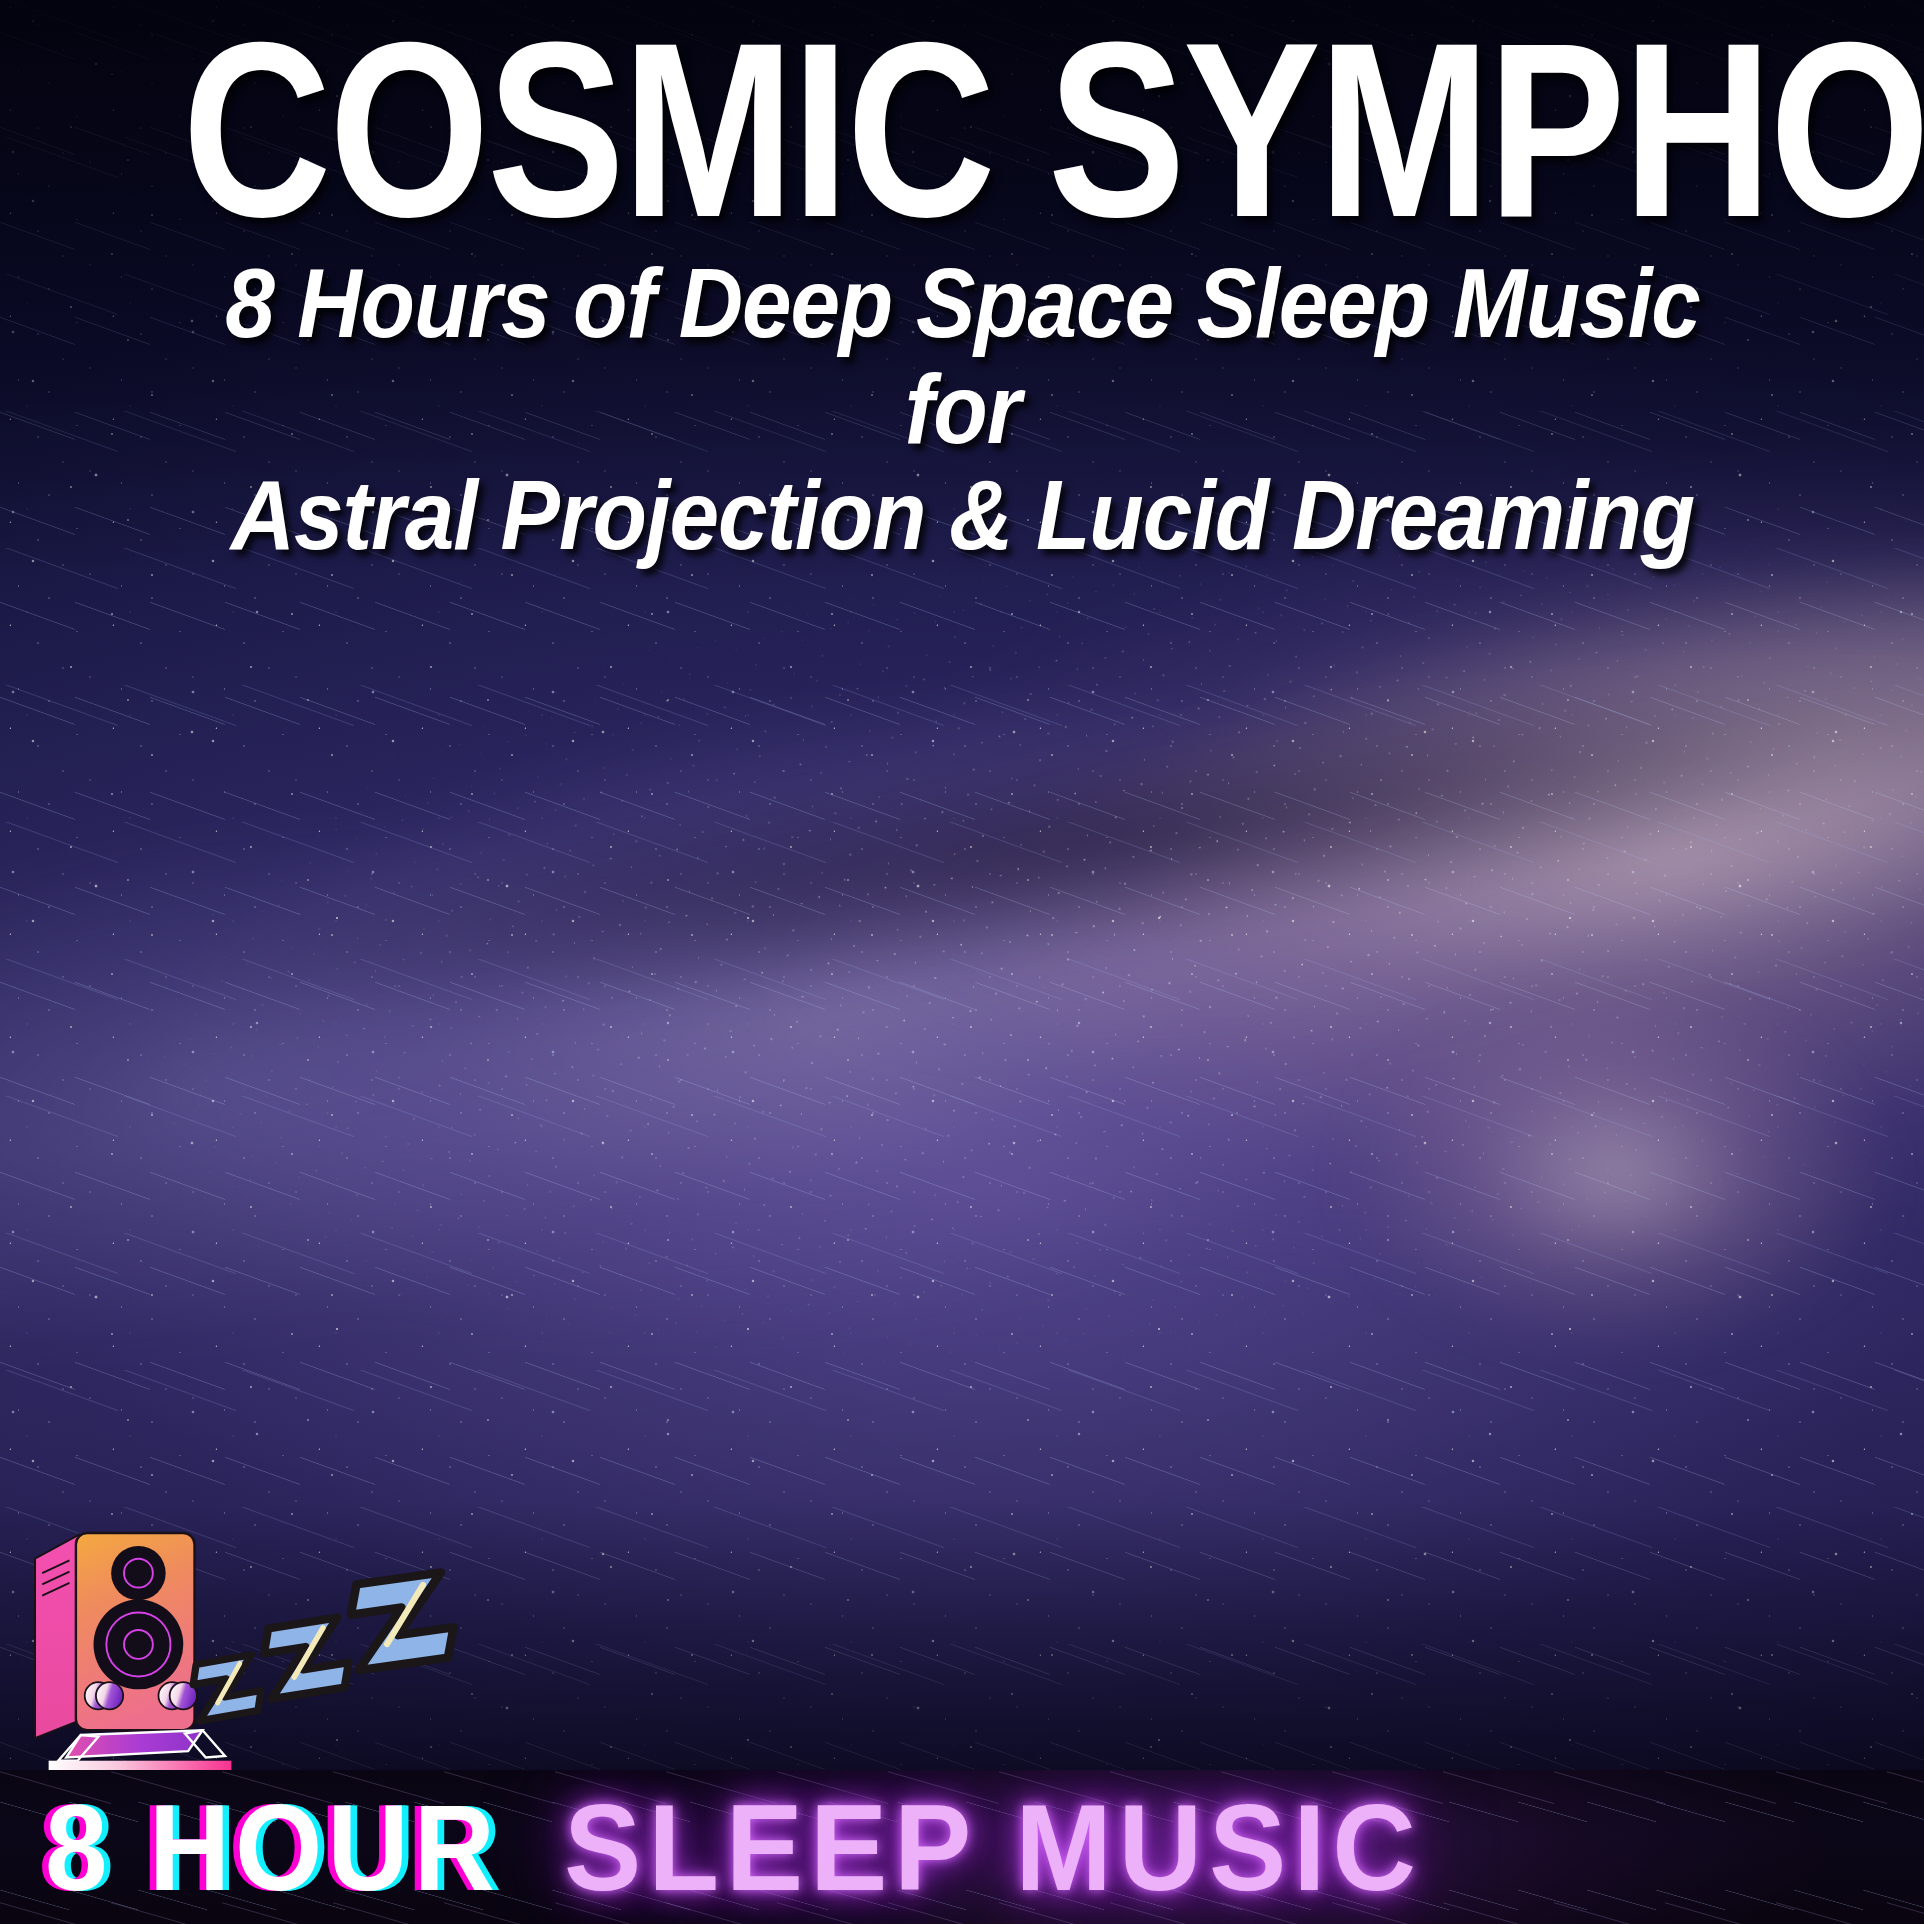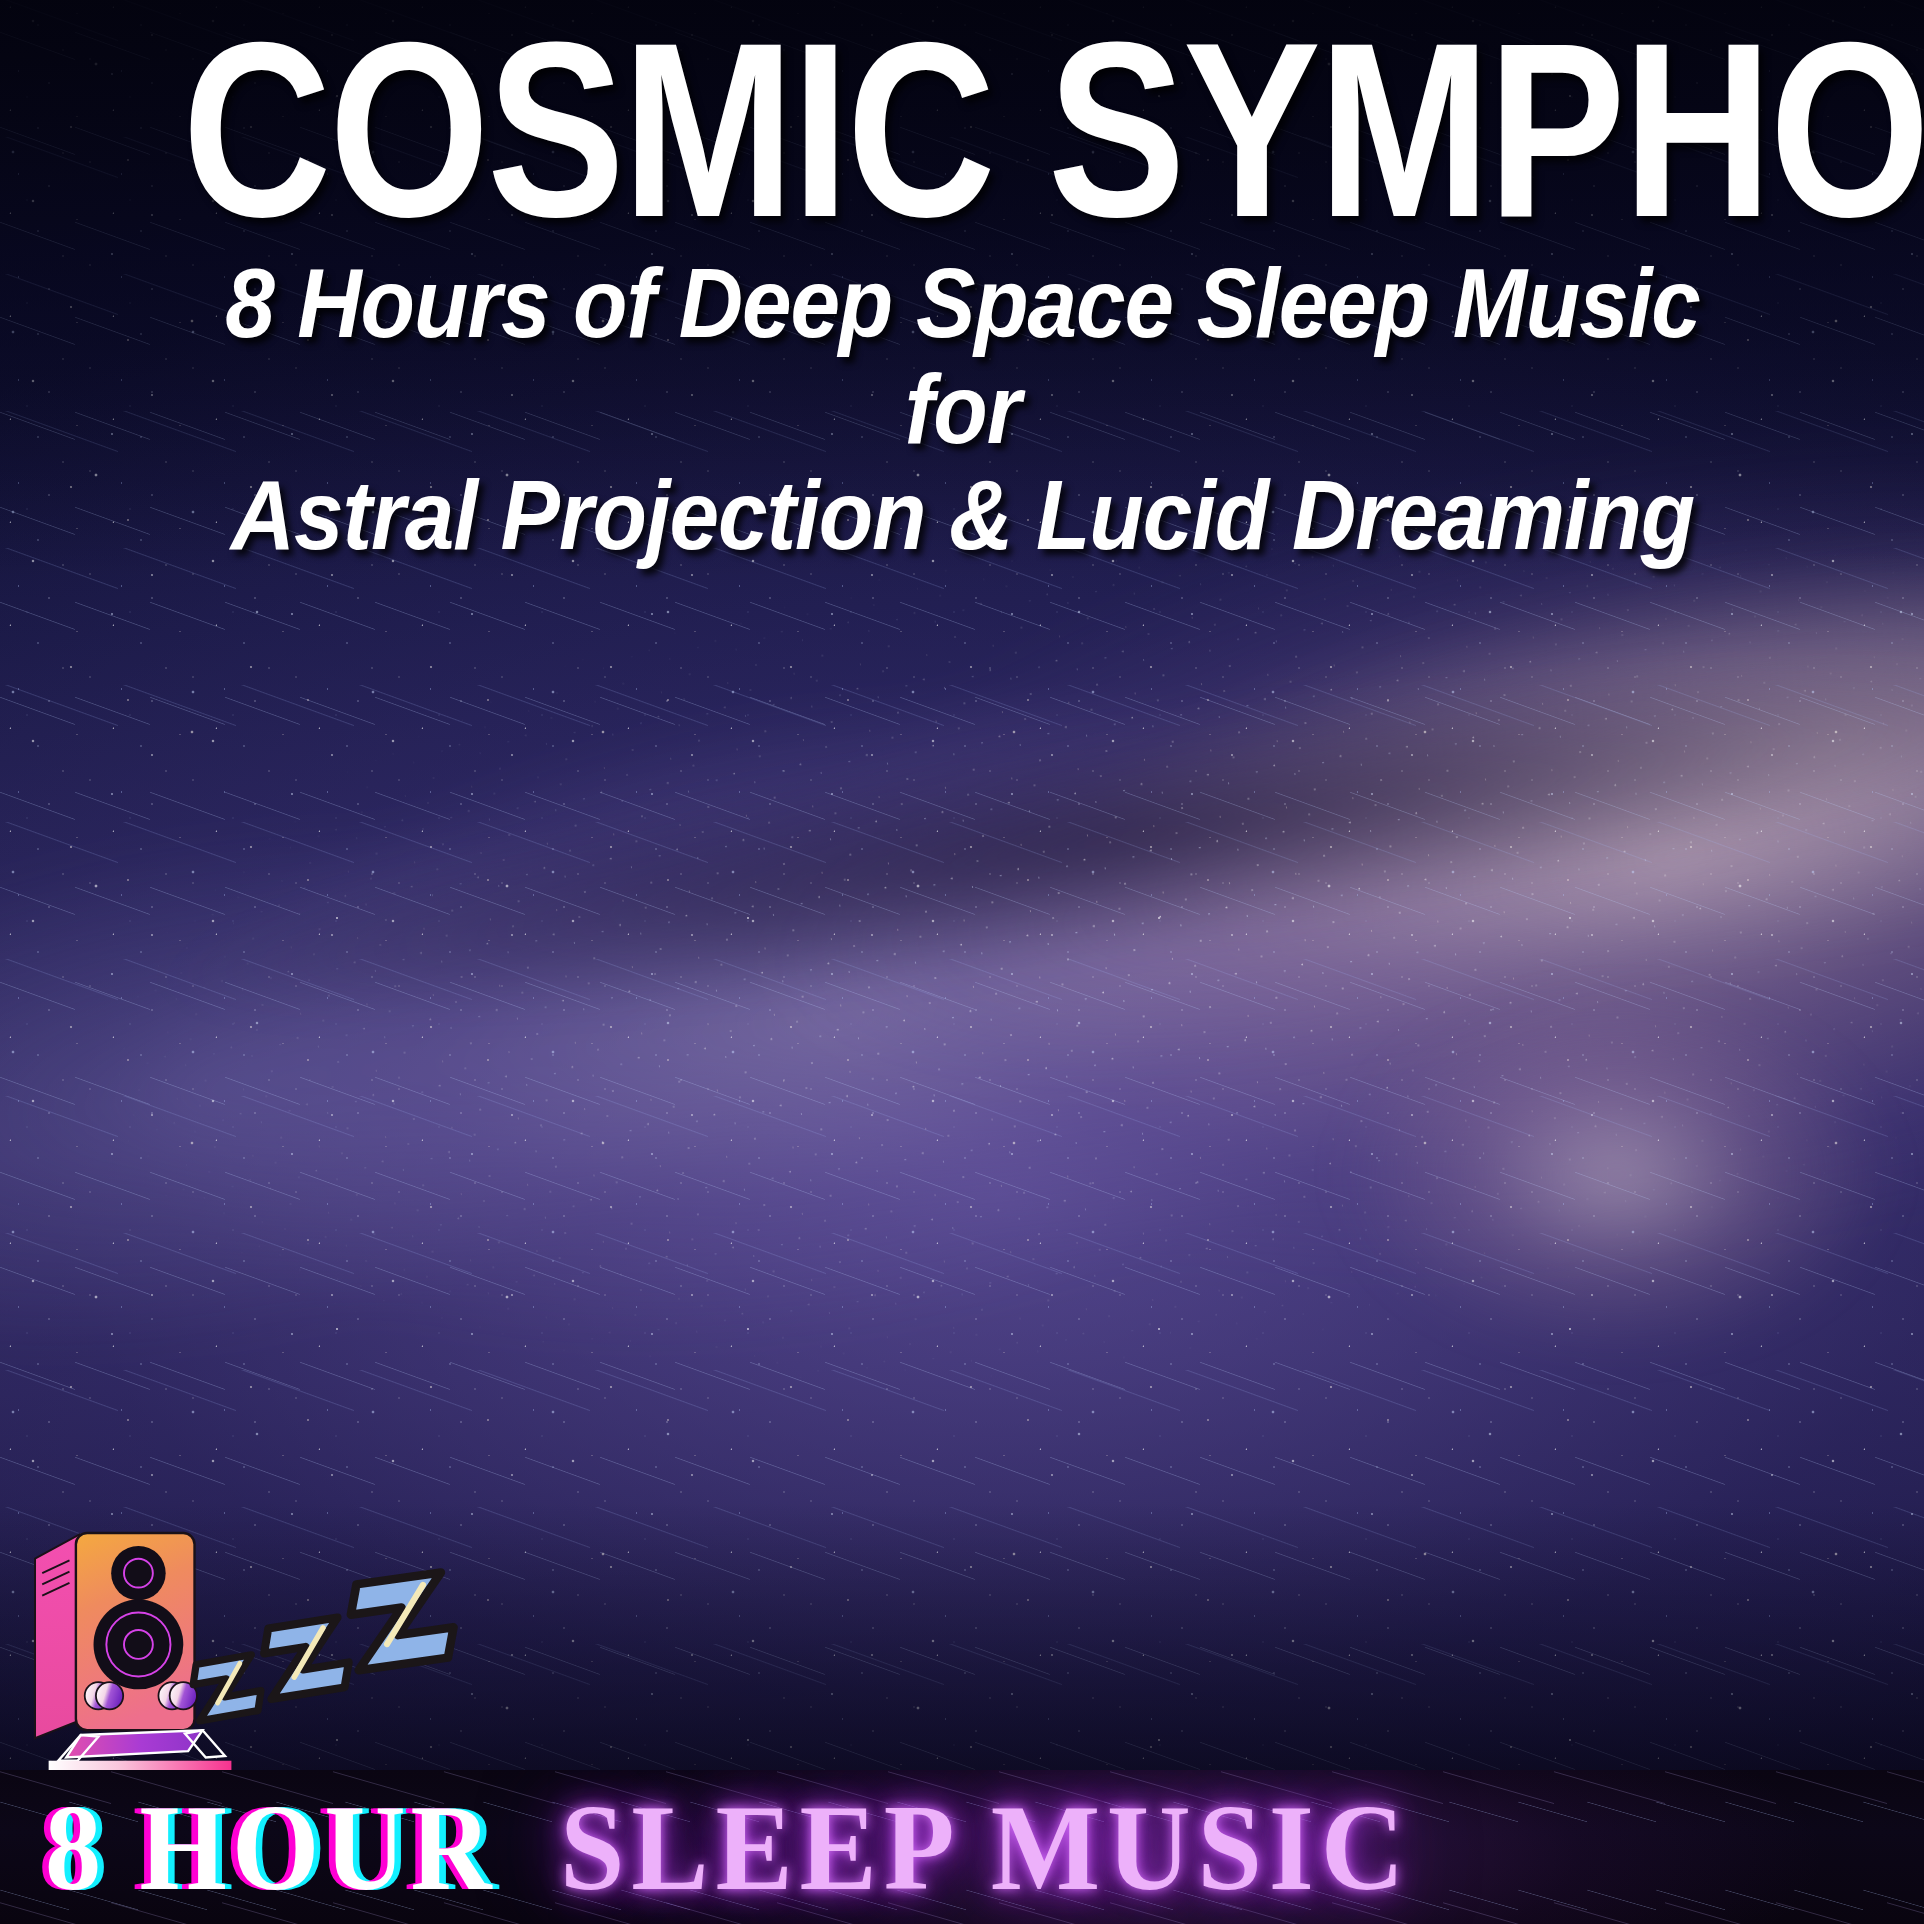--- a/index.html
+++ b/index.html
@@ -187,21 +187,20 @@
       linear-gradient(196deg, rgba(255,255,255,0) 0 47.4%, rgba(180,200,255,.5) 48%, rgba(255,255,255,0) 48.7%),
       linear-gradient(196deg, rgba(255,255,255,0) 0 20%, rgba(200,180,255,.35) 20.6%, rgba(255,255,255,0) 21.2%);
     background-size:69px 88px, 111px 131px;
     opacity:.6;
   }
   .brand-text{
     position:relative;
     display:flex;align-items:baseline;
     padding-left:45px;
     white-space:nowrap;
-    font-family:Liberation Serif, serif;
   }
   .brand-8hour{
     color:#ffffff;
     font-weight:700;
     font-size:122px;
     letter-spacing:5.6px;
     transform:scaleX(0.92);
     transform-origin:0 50%;
     text-shadow:
       -7.2px 0 0 #ff00d4,

